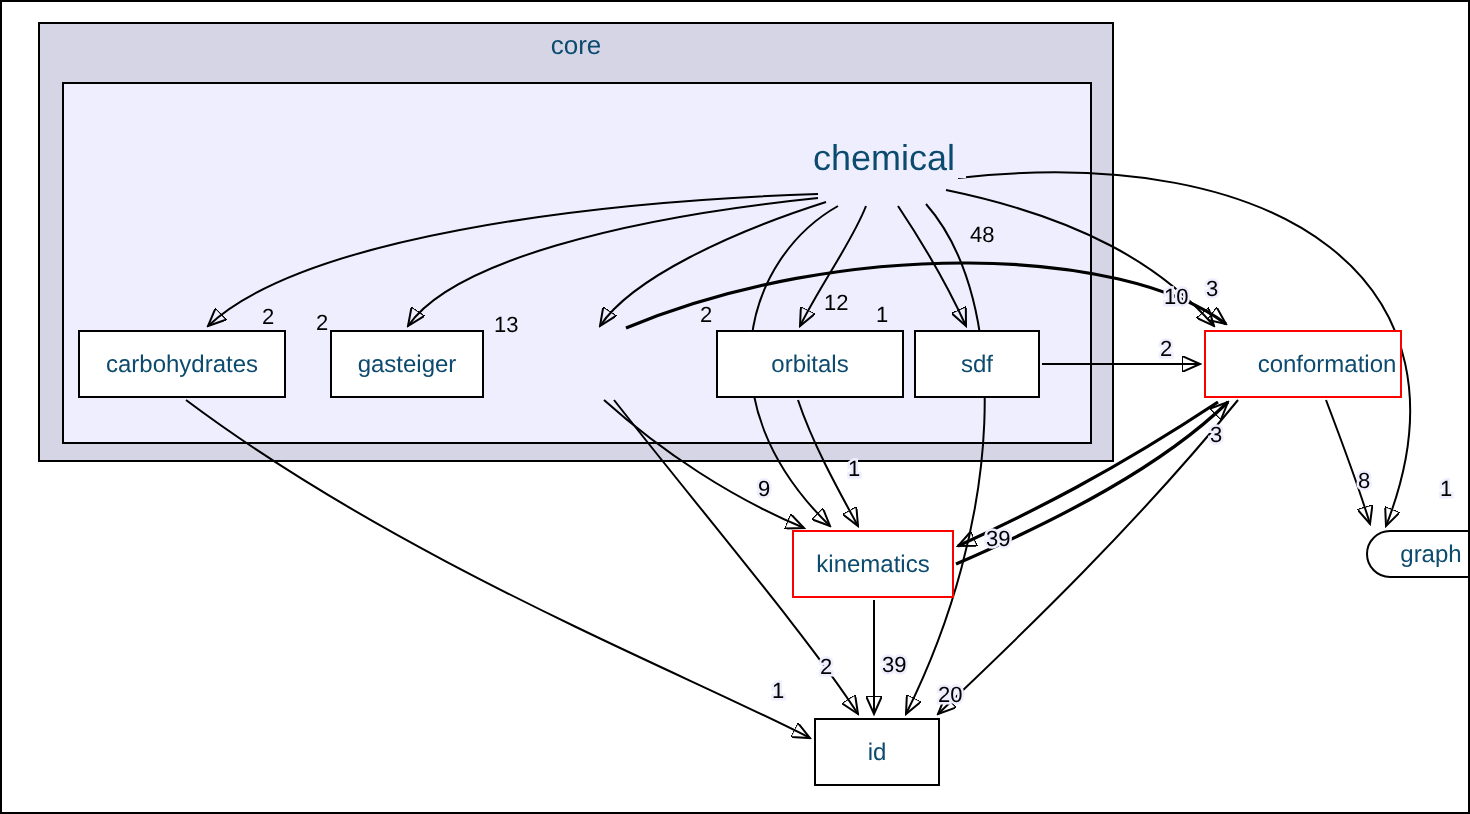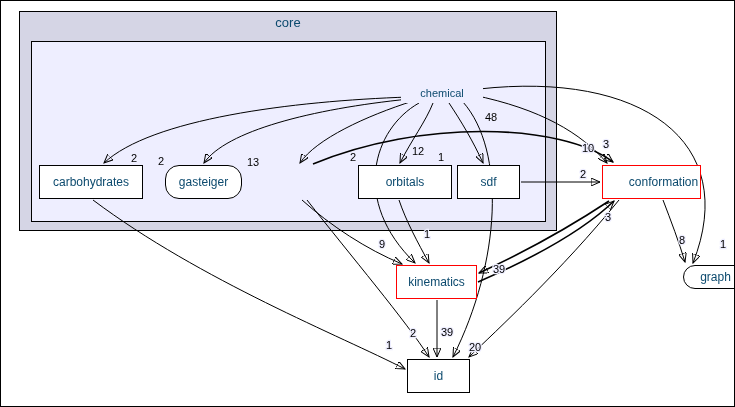--- a/index.html
+++ b/index.html
@@ -22,23 +22,23 @@
     font-family:"Liberation Sans", sans-serif;font-size:11px;fill:#000;
     stroke:#eeeeff;stroke-width:2.5px;paint-order:stroke;
   }
   .node{
     position:absolute;box-sizing:border-box;background:#ffffff;border:1px solid #000;
     display:flex;align-items:center;justify-content:center;
     font-size:12px;z-index:3;white-space:nowrap;
   }
   .node.red{border-color:#ff0000;}
   .plain-node{
-    position:absolute;left:400px;top:82px;width:82px;height:20px;
+    position:absolute;left:400px;top:68px;width:82px;height:20px;
     display:flex;align-items:center;justify-content:center;
-    font-size:11px;z-index:3;background:#eeeeff;
+    font-size:18px;z-index:3;background:#eeeeff;
   }
 </style>
 </head>
 <body>
 
 <div class="canvas">
 
   <div class="cluster cluster-outer"></div>
   <div class="cluster cluster-inner"></div>
   <div class="cluster-title">core</div>
@@ -89,21 +89,21 @@
     <text x="440" y="335">39</text>
     <text x="604" y="220">3</text>
     <text x="492" y="272">39</text>
     <text x="678" y="243">8</text>
     <text x="468" y="350">20</text>
   </svg>
 
   <div class="plain-node">chemical</div>
 
   <div class="node" style="left:38px;top:164px;width:104px;height:34px;">carbohydrates</div>
-  <div class="node" style="left:164px;top:164px;width:77px;height:34px;border-radius:14px;">gasteiger</div>
+  <div class="node" style="left:164px;top:164px;width:77px;height:34px;">gasteiger</div>
   <div class="node" style="left:357px;top:164px;width:94px;height:34px;">orbitals</div>
   <div class="node" style="left:456px;top:164px;width:63px;height:34px;">sdf</div>
   <div class="node red" style="left:601px;top:164px;width:99px;height:34px;padding-left:24px;">conformation</div>
   <div class="node red" style="left:395px;top:264px;width:81px;height:34px;">kinematics</div>
   <div class="node" style="left:682px;top:264px;width:65px;height:24px;border-radius:13px;">graph</div>
   <div class="node" style="left:406px;top:358px;width:63px;height:34px;">id</div>
 
 </div>
 
 </body></html>

